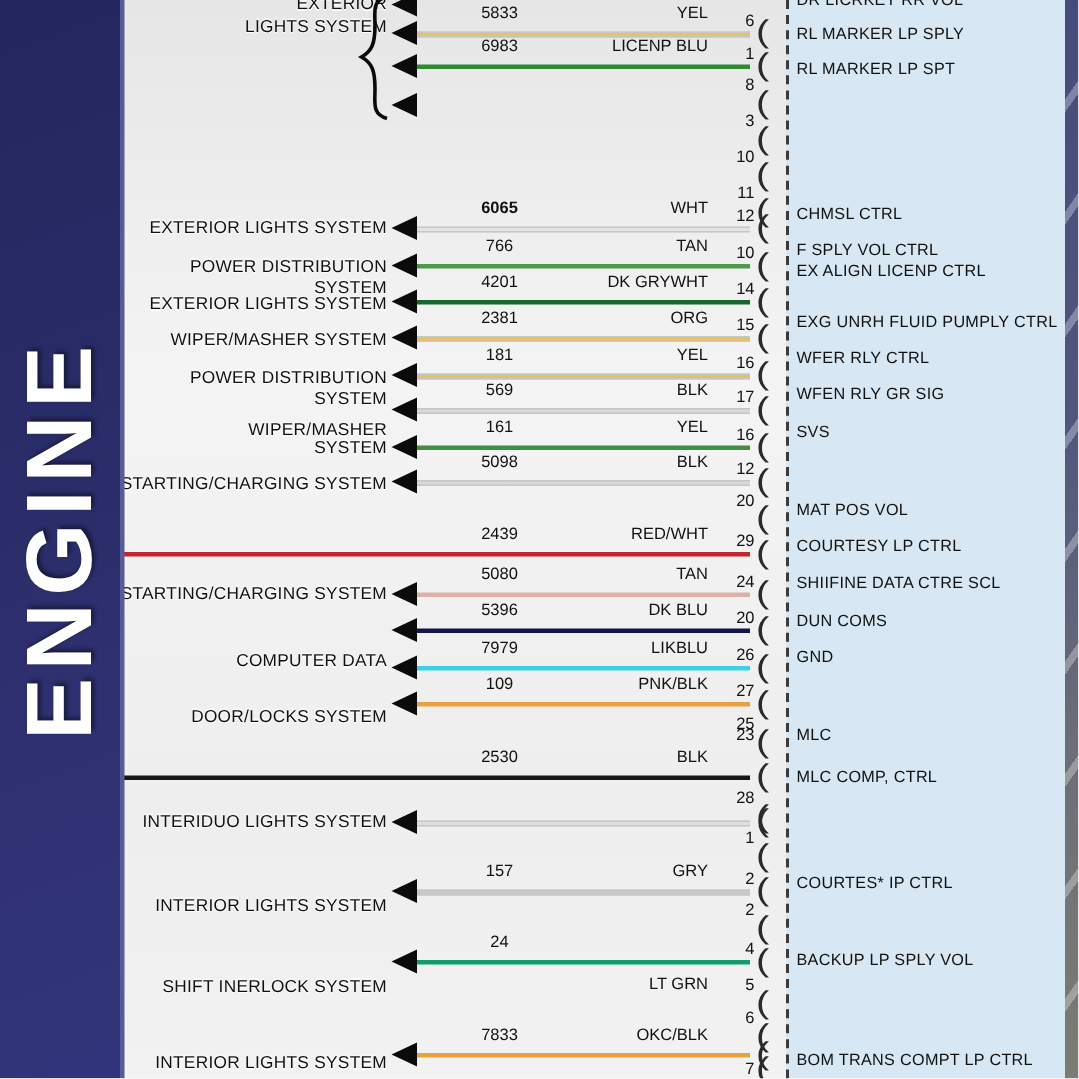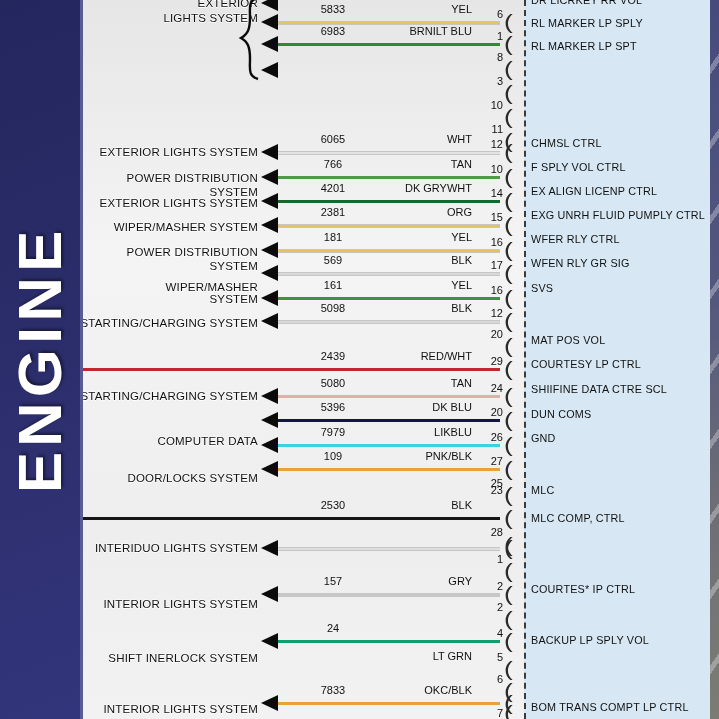--- a/index.html
+++ b/index.html
@@ -61,26 +61,26 @@
 
   <div id="stage">
       <div class="wire-line light" style="left: 277px; top: 21px; width: 223px; background: rgb(231, 197, 92);"></div>
       <div class="wire-num" style="top: 2px;">5833</div>
       <div class="wire-code" style="top: 2px;">YEL</div>
       <div class="pin-num" style="top: 7px;">6</div>
       <div class="paren" style="top: 10px;">(</div>
       <div class="arrow" style="left: 261px; top: 14px;"></div>
       <div class="wire-line" style="left: 277px; top: 43px; width: 223px; background: rgb(46, 139, 49);"></div>
       <div class="wire-num" style="top: 24px;">6983</div>
-      <div class="wire-code" style="top: 24px;">BRNILT BLU</div>
+      <div class="wire-code" style="top: 24px;">LICENP BLU</div>
       <div class="pin-num" style="top: 29px;">1</div>
       <div class="paren" style="top: 32px;">(</div>
       <div class="arrow" style="left: 261px; top: 36px;"></div>
       <div class="wire-line light" style="left: 277px; top: 151px; width: 223px; background: rgb(227, 227, 227);"></div>
-      <div class="wire-num" style="top: 132px;">6065</div>
+      <div class="wire-num" style="top: 132px; font-weight: bold;">6065</div>
       <div class="wire-code" style="top: 132px;">WHT</div>
       <div class="pin-num" style="top: 137px;">12</div>
       <div class="paren" style="top: 140px;">(</div>
       <div class="arrow" style="left: 261px; top: 144px;"></div>
       <div class="wire-line" style="left: 277px; top: 176px; width: 223px; background: rgb(77, 154, 71);"></div>
       <div class="wire-num" style="top: 157px; text-align: center;">766</div>
       <div class="wire-code" style="top: 157px;">TAN</div>
       <div class="pin-num" style="top: 162px;">10</div>
       <div class="paren" style="top: 165px;">(</div>
       <div class="arrow" style="left: 261px; top: 169px;"></div>
@@ -215,21 +215,21 @@
       <div class="sys-label" style="top: 471px;">DOOR/LOCKS SYSTEM</div>
       <div class="sys-label" style="top: 541px;">INTERIDUO LIGHTS SYSTEM</div>
       <div class="sys-label" style="top: 597px;">INTERIOR LIGHTS SYSTEM</div>
       <div class="sys-label" style="top: 651px;">SHIFT INERLOCK SYSTEM</div>
       <div class="sys-label" style="top: 702px;">INTERIOR LIGHTS SYSTEM</div>
       <div class="sig-label" style="top: -6px;">DR LICRKEY RR VOL</div>
       <div class="sig-label" style="top: 17px;">RL MARKER LP SPLY</div>
       <div class="sig-label" style="top: 40px;">RL MARKER LP SPT</div>
       <div class="sig-label" style="top: 137px;">CHMSL CTRL</div>
       <div class="sig-label" style="top: 161px;">F SPLY VOL CTRL</div>
-      <div class="sig-label" style="top: 185px;">EX ALIGN LICENP CTRL</div>
+      <div class="sig-label" style="top: 175px;">EX ALIGN LICENP CTRL</div>
       <div class="sig-label" style="top: 209px;">EXG UNRH FLUID PUMPLY CTRL</div>
       <div class="sig-label" style="top: 233px;">WFER RLY CTRL</div>
       <div class="sig-label" style="top: 257px;">WFEN RLY GR SIG</div>
       <div class="sig-label" style="top: 282px;">SVS</div>
       <div class="sig-label" style="top: 334px;">MAT POS VOL</div>
       <div class="sig-label" style="top: 358px;">COURTESY LP CTRL</div>
       <div class="sig-label" style="top: 383px;">SHIIFINE DATA CTRE SCL</div>
       <div class="sig-label" style="top: 408px;">DUN COMS</div>
       <div class="sig-label" style="top: 432px;">GND</div>
       <div class="sig-label" style="top: 484px;">MLC</div>

